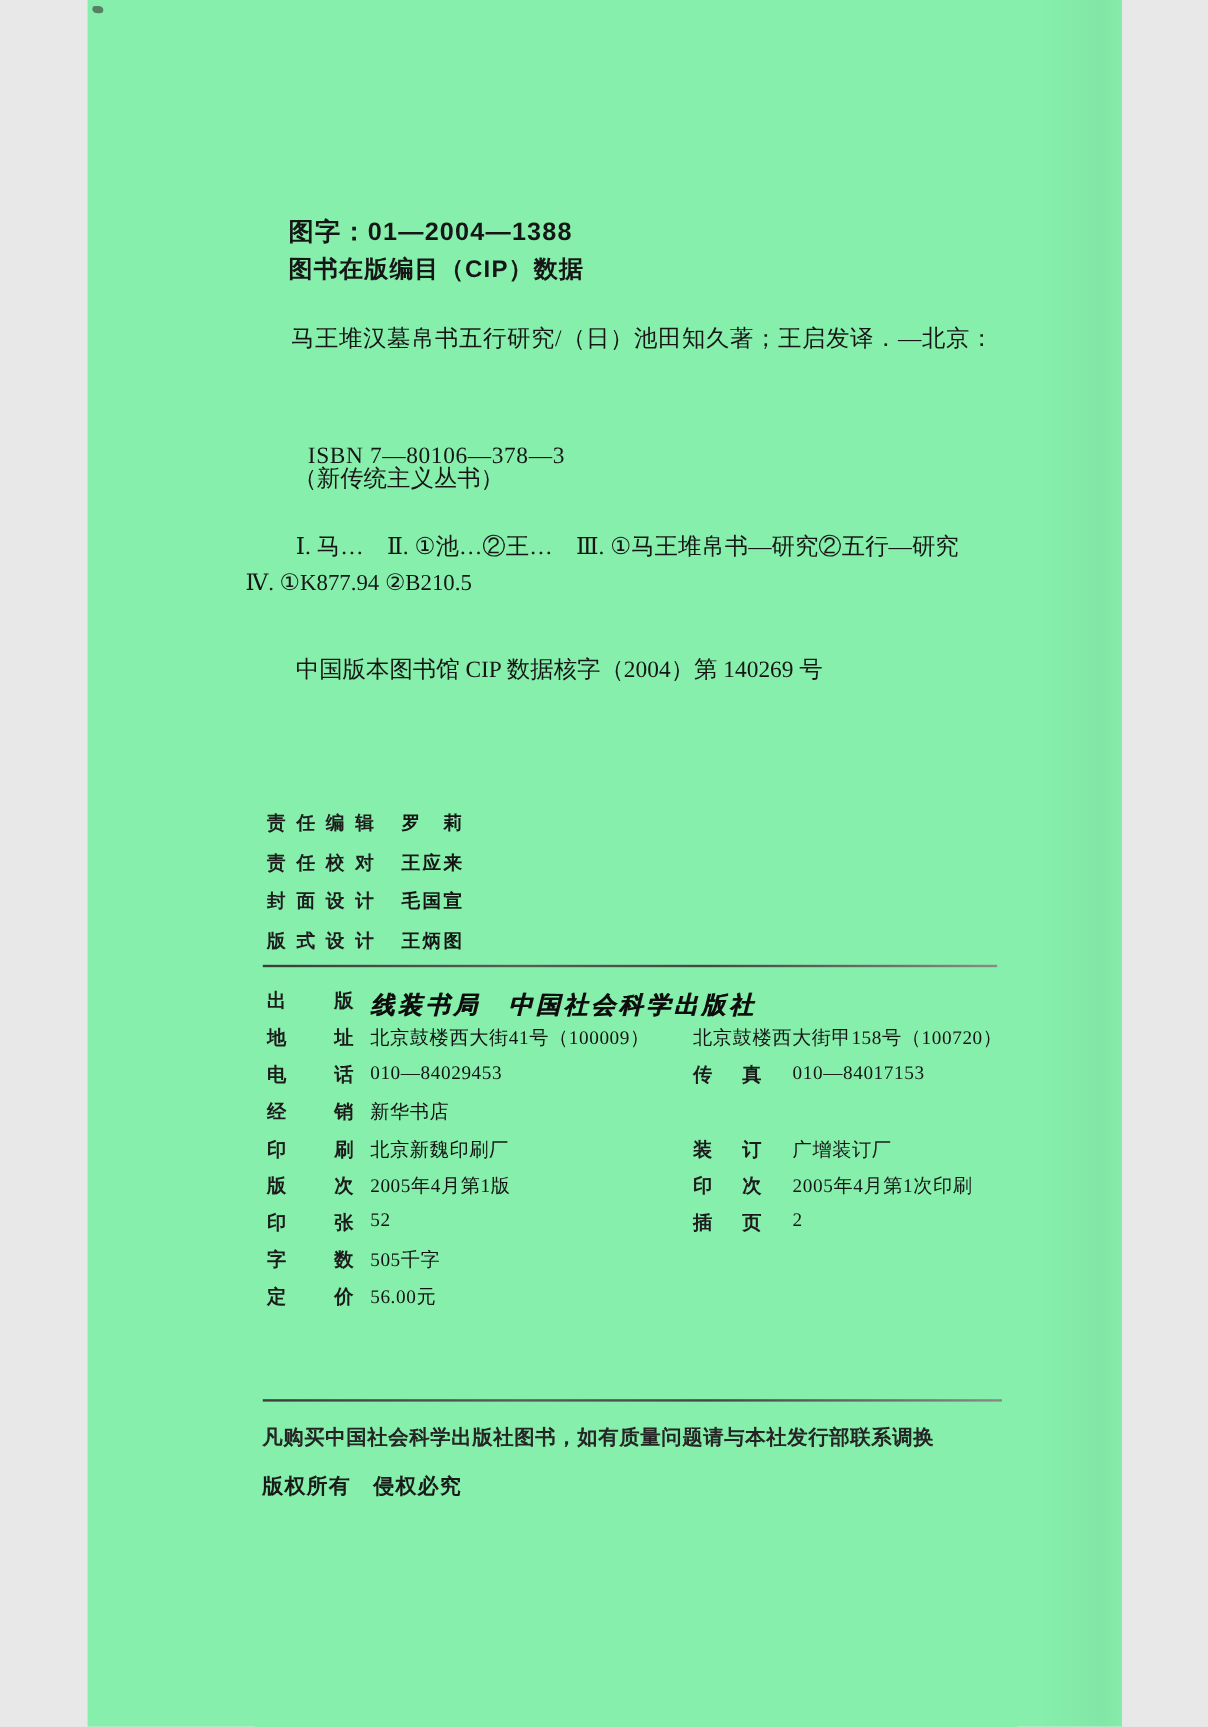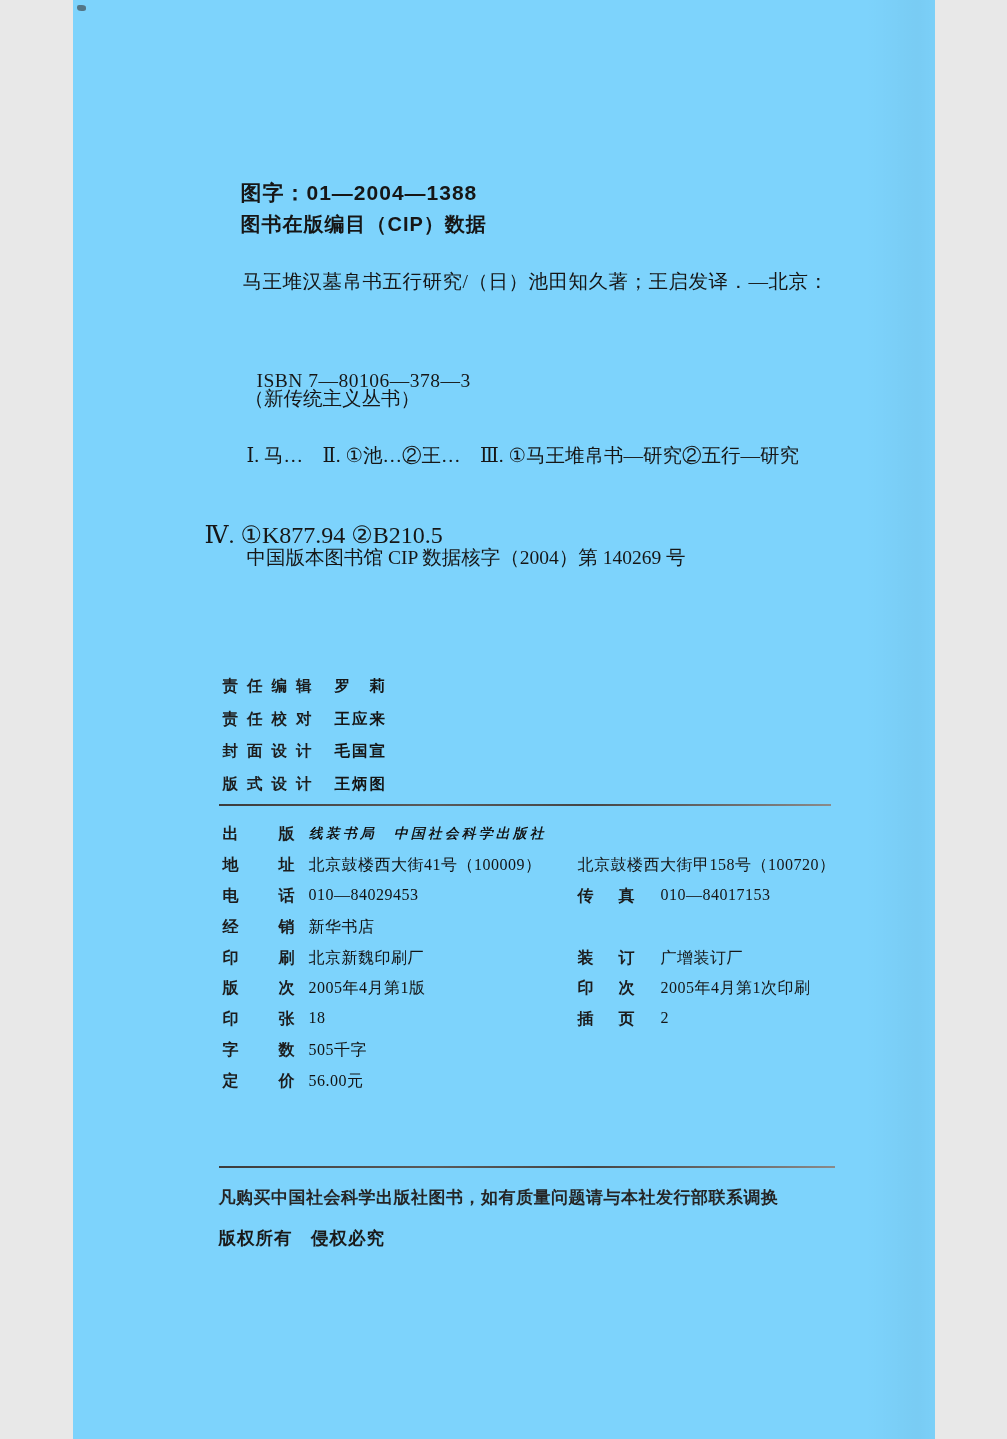--- a/index.html
+++ b/index.html
@@ -1,20 +1,20 @@
 <!DOCTYPE html>
 <html><head>
 <meta charset="utf-8">
 <style>
   html,body{margin:0;padding:0;background:#e8e8e8;}
   .page{
     position:relative;
     width:862px;height:1439px;
     margin:0 auto;
-    background:#7dd3fc;
+    background:#86efac;
     overflow:hidden;
     color:#161616;
     font-family:"Liberation Serif","DejaVu Serif",serif;
   }
   
   .page::after{
     content:"";position:absolute;top:0;right:0;width:70px;height:100%;
     background:linear-gradient(to right, rgba(0,0,0,0) 0%, rgba(0,0,0,0.035) 75%, rgba(0,0,0,0.015) 100%);
     pointer-events:none;
   }
@@ -23,21 +23,21 @@
 
   .register{left:168px;top:179px;font-weight:bold;font-size:21px;letter-spacing:1px;}
   .cip-title{left:168px;top:211px;font-weight:bold;font-size:20px;letter-spacing:1px;}
 
   .rec1{left:170px;top:268px;font-size:19.5px;letter-spacing:0.5px;}
   .rec2{left:146px;top:300px;font-size:19.5px;letter-spacing:0.5px;}
   .series{left:172px;top:337px;font-size:19.5px;margin-top:48px;}
   .isbn{left:184px;top:370px;font-size:19.5px;letter-spacing:0.5px;}
 
   .cls1{left:174px;top:442px;font-size:19.5px;}
-  .cls2{left:132px;top:474px;font-size:24px;margin-top:47px;}
+  .cls2{left:132px;top:474px;font-size:19px;}
   .cipnum{left:174px;top:544px;font-size:19.5px;}
 
   .staff{left:150px;top:676px;}
   .staff-row{height:32.5px;display:flex;align-items:flex-start;}
   .staff-role{
     font-family:"Liberation Sans","DejaVu Sans",sans-serif;
     font-weight:bold;font-size:15.5px;letter-spacing:9px;color:#1d1d1d;
   }
   .staff-name{font-weight:bold;font-size:15.5px;margin-left:14px;letter-spacing:2px;color:#151515;}
 
@@ -56,21 +56,21 @@
   .co-value{display:inline-block;margin-left:10px;color:#121212;letter-spacing:0.5px;}
   .co-right{position:absolute;left:355px;top:0;}
   .co-rlabel{
     display:inline-block;width:57px;text-align:justify;text-align-last:justify;
     font-family:"Liberation Sans","DejaVu Sans",sans-serif;font-weight:bold;color:#1c1c1c;
     vertical-align:top;
   }
   .co-rvalue{display:inline-block;margin-left:22px;letter-spacing:0.5px;}
   .co-rvalue-only{display:inline-block;letter-spacing:0.5px;}
   .brush{
-    font-weight:normal;font-style:italic;font-size:14px;letter-spacing:3px;color:#0d0d0d;
+    font-weight:bold;font-style:italic;font-size:20px;letter-spacing:3px;color:#0d0d0d;
     text-shadow:0.6px 0.4px 0 #222;
   }
 
   .notice1{left:146px;top:1186px;font-size:17px;font-weight:bold;color:#252525;letter-spacing:0.5px;}
   .notice2{left:146px;top:1226px;font-size:17.5px;font-weight:bold;color:#1a1a1a;letter-spacing:1px;}
 
   
   .smudge1{position:absolute;left:957px;top:141px;width:17px;height:21px;
     background:radial-gradient(ellipse at 45% 45%, #151515 0 38%, rgba(20,20,20,0.55) 55%, transparent 72%);
     transform:rotate(18deg);border-radius:40% 60% 55% 45%;}
@@ -167,21 +167,21 @@
       <span class="co-value">2005年4月第1版</span>
       <span class="co-right">
         <span class="co-rlabel">印 次</span>
         <span class="co-rvalue">2005年4月第1次印刷</span>
       </span>
     </div>
 
 
     <div class="co-row">
       <span class="co-label">印 张</span>
-      <span class="co-value">18</span>
+      <span class="co-value">52</span>
       <span class="co-right">
         <span class="co-rlabel">插 页</span>
         <span class="co-rvalue">2</span>
       </span>
     </div>
 
     <div class="co-row">
       <span class="co-label">字 数</span>
       <span class="co-value">505千字</span>
     </div>

